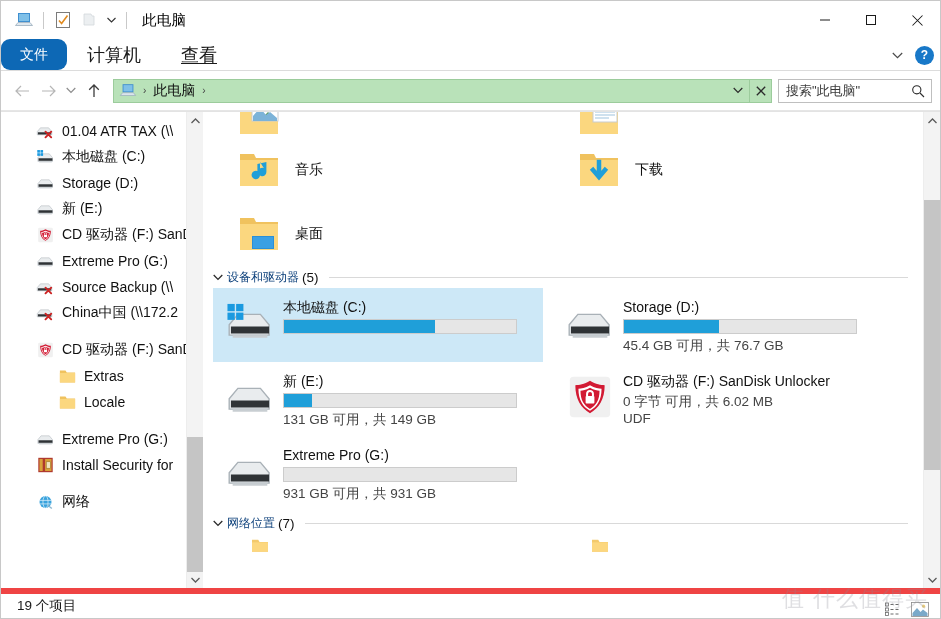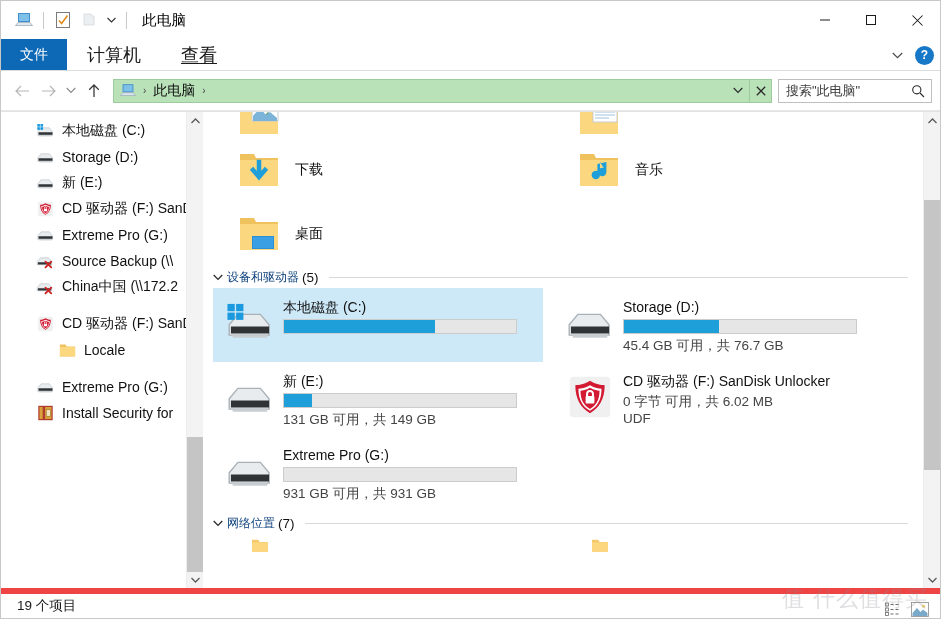--- a/index.html
+++ b/index.html
@@ -59,20 +59,21 @@
     display: flex; align-items: stretch;
     background: #ffffff;
     border-bottom: 1px solid #dcdcdc;
     position: relative;
   }
   .tab-file {
     background: #0d68b5; color: #ffffff;
     width: 66px;
     display: flex; align-items: center; justify-content: center;
     font-size: 14px;
+    border-radius: 9px;
   }
   .tab {
     padding: 0 20px;
     display: flex; align-items: center;
     font-size: 18px; color: #1a1a1a;
   }
   .tab.underline { text-decoration: underline; text-underline-offset: 2px; }
   .ribbon-right {
     position: absolute; right: 6px; top: 0; height: 32px;
     display: flex; align-items: center; gap: 8px;
@@ -401,20 +402,30 @@
           <path d="M9 9l4 4" stroke="#2b2b2b" stroke-width="1.1"></path>
         </svg>
       </div>
     </div>
   </div>
 
   <div class="body">
 
     <div class="sidebar">
       <div id="tree-root">
+          <div class="tree-item">
+            <span class="tree-ico">
+              <svg class="ic" width="19" height="16" viewBox="0 0 30 24">
+                <path d="M2 13l5-6h13l5 6v5H2z" fill="#e9ecee" stroke="#a9b1b7" stroke-width="0.8"></path>
+                <path d="M3 14h21v3.5H3z" fill="#2f3336"></path>
+                <path d="M15 13l9 9M24 13l-9 9" stroke="#cc2222" stroke-width="3" stroke-linecap="round"></path>
+              </svg>
+            </span>
+            <span class="tree-label">01.04 ATR TAX (\\</span>
+          </div>
           <div class="tree-item">
             <span class="tree-ico">
               <svg class="ic" width="19" height="16" viewBox="0 0 30 24">
                 <path d="M3 13l5-6h13l5 6v6H3z" fill="#e9ecee" stroke="#a9b1b7" stroke-width="0.8"></path>
                 <path d="M4 14h22v4H4z" fill="#2f3336"></path>
                 <path d="M5 19h20v1.5H5z" fill="#c8ced2"></path>
                 <g transform="translate(2,1)">
                   <rect x="0" y="0" width="4.2" height="4.2" fill="#1b9ae0"></rect>
                   <rect x="5" y="0" width="4.2" height="4.2" fill="#1b9ae0"></rect>
                   <rect x="0" y="5" width="4.2" height="4.2" fill="#1b9ae0"></rect>
@@ -501,20 +512,29 @@
             </span>
             <span class="tree-label">CD 驱动器 (F:) SanDi</span>
           </div>
           <div class="tree-item indent2">
             <span class="tree-ico">
               <svg class="ic" width="17" height="16" viewBox="0 0 21 20">
                 <path d="M1 3h7l1.6 2.6H20V18H1z" fill="#f0c25e"></path>
                 <path d="M1 6.2h19V18H1z" fill="#fbd77f"></path>
               </svg>
             </span>
+            <span class="tree-label">Extras</span>
+          </div>
+          <div class="tree-item indent2">
+            <span class="tree-ico">
+              <svg class="ic" width="17" height="16" viewBox="0 0 21 20">
+                <path d="M1 3h7l1.6 2.6H20V18H1z" fill="#f0c25e"></path>
+                <path d="M1 6.2h19V18H1z" fill="#fbd77f"></path>
+              </svg>
+            </span>
             <span class="tree-label">Locale</span>
           </div>
           <div class="spacer-row"></div>
           <div class="tree-item">
             <span class="tree-ico">
               <svg class="ic" width="19" height="16" viewBox="0 0 30 24">
                 <path d="M3 13l5-6h13l5 6v6H3z" fill="#e9ecee" stroke="#a9b1b7" stroke-width="0.8"></path>
                 <path d="M4 14h22v4H4z" fill="#2f3336"></path>
                 <path d="M5 19h20v1.5H5z" fill="#c8ced2"></path>
               </svg>
@@ -526,20 +546,31 @@
               <svg class="ic" width="19" height="16" viewBox="0 0 20 20">
                 <rect x="1" y="1" width="18" height="18" fill="#b03a2e"></rect>
                 <rect x="2.5" y="2.5" width="15" height="15" fill="#d8a13a"></rect>
                 <rect x="6.5" y="2.5" width="3" height="15" fill="#b03a2e"></rect>
                 <rect x="11" y="6" width="5" height="8" fill="#f2e4c0" stroke="#8a6b20" stroke-width="0.6"></rect>
               </svg>
             </span>
             <span class="tree-label">Install Security for</span>
           </div>
           <div class="spacer-row"></div>
+          <div class="tree-item">
+            <span class="tree-ico">
+              <svg class="ic" width="19" height="16" viewBox="0 0 20 20">
+                <circle cx="10" cy="10" r="7.5" fill="#3aa3dd"></circle>
+                <ellipse cx="10" cy="10" rx="3.2" ry="7.5" fill="none" stroke="#dff1fb" stroke-width="0.9"></ellipse>
+                <path d="M2.8 8h14.4M2.8 12.4h14.4" stroke="#dff1fb" stroke-width="0.9"></path>
+                <path d="M13 13l5.5 4.5-1.2 1.4L12 14.5z" fill="#8fb8d0"></path>
+              </svg>
+            </span>
+            <span class="tree-label">网络</span>
+          </div>
         </div>
       <div class="vsb">
         <div class="vsb-arrow up">
           <svg class="ic" width="9" height="6" viewBox="0 0 9 6">
               <path d="M0.5 5L4.5 1L8.5 5" fill="none" stroke="#5a5a5a" stroke-width="1.3"></path>
             </svg>
         </div>
         <div class="vsb-thumb" style="top:325px;height:135px;"></div>
         <div class="vsb-arrow down">
           <svg class="ic" width="9" height="6" viewBox="0 0 9 6">
@@ -576,34 +607,34 @@
                 <rect x="27" y="5.5" width="10" height="5" fill="#6fa9cf"></rect>
                 </svg>
               </div>
               <div class="ftile-label"></div>
             </div>
             <div class="ftile">
               <div class="ftile-ico">
                 <svg class="ic" width="44" height="40" viewBox="0 0 44 40">
                   <path d="M2 4h14l2 4h22v28H2z" fill="#f0c25e"></path>
                 <path d="M2 10h38v26H2z" fill="#fbd77f"></path>
-                <path d="M21 12v12M15 20l6 7 6-7" fill="none" stroke="#1f9fd9" stroke-width="4.5" stroke-linecap="square"></path>
-                </svg>
-              </div>
-              <div class="ftile-label">下载</div>
+                <path d="M22 12v13a4.2 4.2 0 1 1-2.6-3.9V14l9-2v10a4.2 4.2 0 1 1-2.6-3.9" fill="#1f9fd9"></path>
+                </svg>
+              </div>
+              <div class="ftile-label">音乐</div>
             </div>
             <div class="ftile">
               <div class="ftile-ico">
                 <svg class="ic" width="44" height="40" viewBox="0 0 44 40">
                   <path d="M2 4h14l2 4h22v28H2z" fill="#f0c25e"></path>
                 <path d="M2 10h38v26H2z" fill="#fbd77f"></path>
-                <path d="M22 12v13a4.2 4.2 0 1 1-2.6-3.9V14l9-2v10a4.2 4.2 0 1 1-2.6-3.9" fill="#1f9fd9"></path>
-                </svg>
-              </div>
-              <div class="ftile-label">音乐</div>
+                <path d="M21 12v12M15 20l6 7 6-7" fill="none" stroke="#1f9fd9" stroke-width="4.5" stroke-linecap="square"></path>
+                </svg>
+              </div>
+              <div class="ftile-label">下载</div>
             </div>
             <div class="ftile">
               <div class="ftile-ico">
                 <svg class="ic" width="44" height="40" viewBox="0 0 44 40">
                   <path d="M2 4h14l2 4h22v28H2z" fill="#f0c25e"></path>
                 <path d="M2 10h38v26H2z" fill="#fbd77f"></path>
                 <path d="M14 22h22v13H14z" fill="#2b8fd6"></path>
                 <path d="M15 23h20v11H15z" fill="#3ba0e3"></path>
                 </svg>
               </div>

